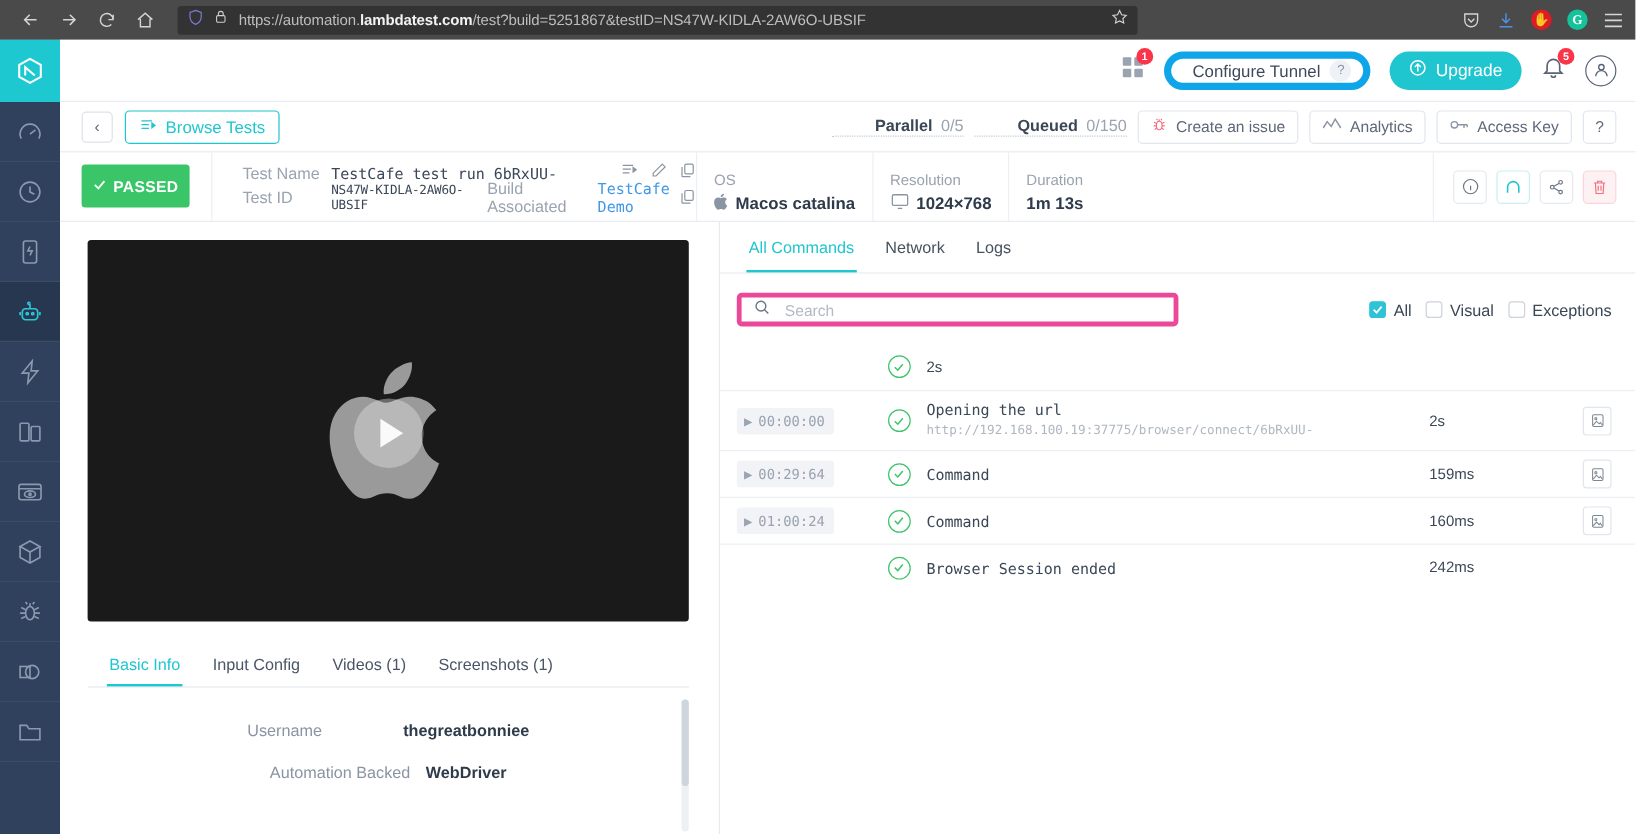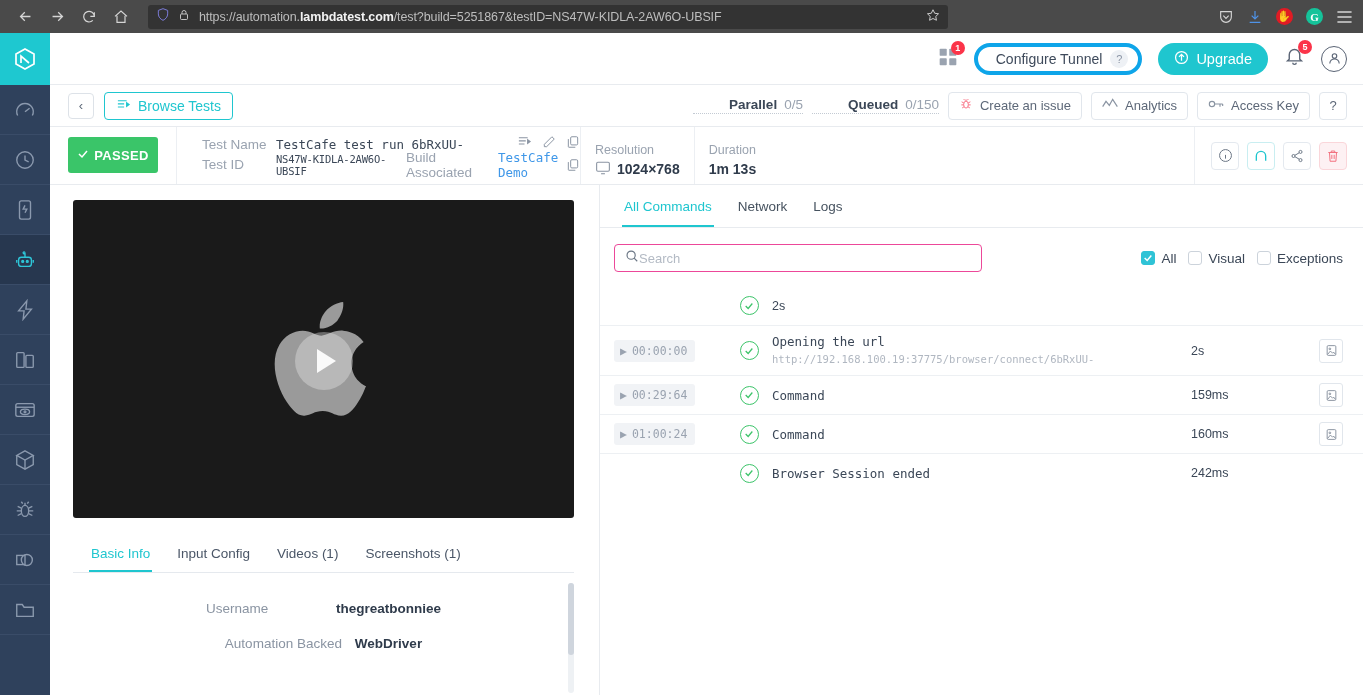--- a/index.html
+++ b/index.html
@@ -63,21 +63,21 @@
     height: 52px; border-bottom: 1px solid #e8ebef; display: flex; align-items: center;
     justify-content: flex-end; padding-right: 16px; gap: 16px; background: #fff;
   }
   .grid-ico { position: relative; }
   .badge {
     position: absolute; top: -6px; right: -7px; min-width: 14px; height: 14px;
     border-radius: 7px; background: #fb3449; color: #fff; font-size: 9px; font-weight: 700;
     display: flex; align-items: center; justify-content: center; padding: 0 3px;
   }
   .tunnel-btn {
-    height: 32px; border: 4px solid #0ea5e9; border-radius: 16px;
+    height: 32px; border: 6px solid #0ea5e9; border-radius: 16px;
     display: flex; align-items: center; gap: 8px; padding: 0 10px 0 18px;
     font-size: 14px; color: #3e4a5b; background: #fff;
   }
   .qmark-circle {
     width: 18px; height: 18px; border-radius: 50%; background: #eef1f5; color: #8b95a5;
     font-size: 11px; display: flex; align-items: center; justify-content: center;
   }
   .upgrade-btn {
     height: 32px; border-radius: 16px; background: #1fc6cf; color: #fff;
     display: flex; align-items: center; gap: 7px; padding: 0 16px;
@@ -186,22 +186,22 @@
   .vtrack { position:absolute; right: 0px; top: 10px; width: 6px; height: 110px; background:#eef1f4; border-radius:3px;}
 
   
   .right-pane { flex: 1; border-left: 1px solid #e8ebef; display: flex; flex-direction: column; min-width: 0;}
   .cmd-tabs { display: flex; gap: 22px; padding: 0 0 0 22px; border-bottom: 1px solid #e8ebef; }
   .ctab { font-size: 13.5px; color: #46525f; padding: 14px 2px 11px; border-bottom: 2px solid transparent; }
   .ctab.active { color: #1fc6cf; border-bottom-color: #1fc6cf; }
 
   .cmd-filter { display: flex; align-items: center; padding: 16px 20px 14px 14px; }
   .search {
-    width: 368px; height: 28px; border: 1px solid #ec4899; border-radius: 4px;
-    display: flex; align-items: center; gap: 0; padding: 0 10px;
+    width: 368px; height: 28px; border: 4px solid #ec4899; border-radius: 4px;
+    display: flex; align-items: center; gap: 12px; padding: 0 10px;
   }
   .search input {
     border: none; outline: none; font-size: 13px; color: #3b4757; flex: 1;
     font-family: "Liberation Sans", sans-serif; background: transparent;
   }
   .search input::placeholder { color: #b3bac4; }
   .checks { margin-left: auto; display: flex; align-items: center; gap: 12px; }
   .chk { display: flex; align-items: center; gap: 6px; font-size: 13.5px; color: #3b4757; }
   .box {
     width: 14px; height: 14px; border: 1.5px solid #ccd3db; border-radius: 3px; background: #fff;
@@ -527,20 +527,31 @@
             <svg width="14" height="14" viewBox="0 0 24 24" fill="none" stroke="currentColor" stroke-width="1.7">
                 <rect x="8" y="3" width="12" height="14" rx="2"></rect>
                 <path d="M16 21H5a1 1 0 01-1-1V7"></path>
               </svg>
           </span>
         </div>
       </div>
 
       <div class="meta-cells">
         <div class="mcell">
+          <div class="mlabel">OS</div>
+          <div class="mval">
+            <span>
+              <svg width="12" height="14" viewBox="0 0 24 28" fill="#8a94a2">
+                  <path d="M18.6 15c0-3.4 2.8-5 2.9-5.1-1.6-2.3-4-2.6-4.9-2.7-2.1-.2-4.1 1.2-5.2 1.2s-2.7-1.2-4.5-1.2c-2.3 0-4.4 1.3-5.6 3.4-2.4 4.1-.6 10.2 1.7 13.6 1.1 1.6 2.5 3.5 4.3 3.4 1.7-.1 2.3-1.1 4.4-1.1s2.6 1.1 4.4 1.1c1.8 0 3-1.6 4.1-3.3 1.3-1.9 1.8-3.7 1.9-3.8-.1 0-3.5-1.4-3.5-5.5zM15.2 4.8C16.1 3.6 16.8 2 16.6.3c-1.4.1-3.1 1-4.1 2.1-.9 1-1.7 2.7-1.5 4.3 1.6.1 3.2-.8 4.2-1.9z"></path>
+                </svg>
+            </span>
+            <span>Macos catalina</span>
+          </div>
+        </div>
+        <div class="mcell">
           <div class="mlabel">Resolution</div>
           <div class="mval">
             <span>
               <svg width="16" height="14" viewBox="0 0 24 22" fill="none" stroke="#8a94a2" stroke-width="1.7">
                   <rect x="2" y="2" width="20" height="14" rx="2"></rect>
                   <path d="M9 20h6"></path>
                 </svg>
             </span>
             <span>1024×768</span>
           </div>

